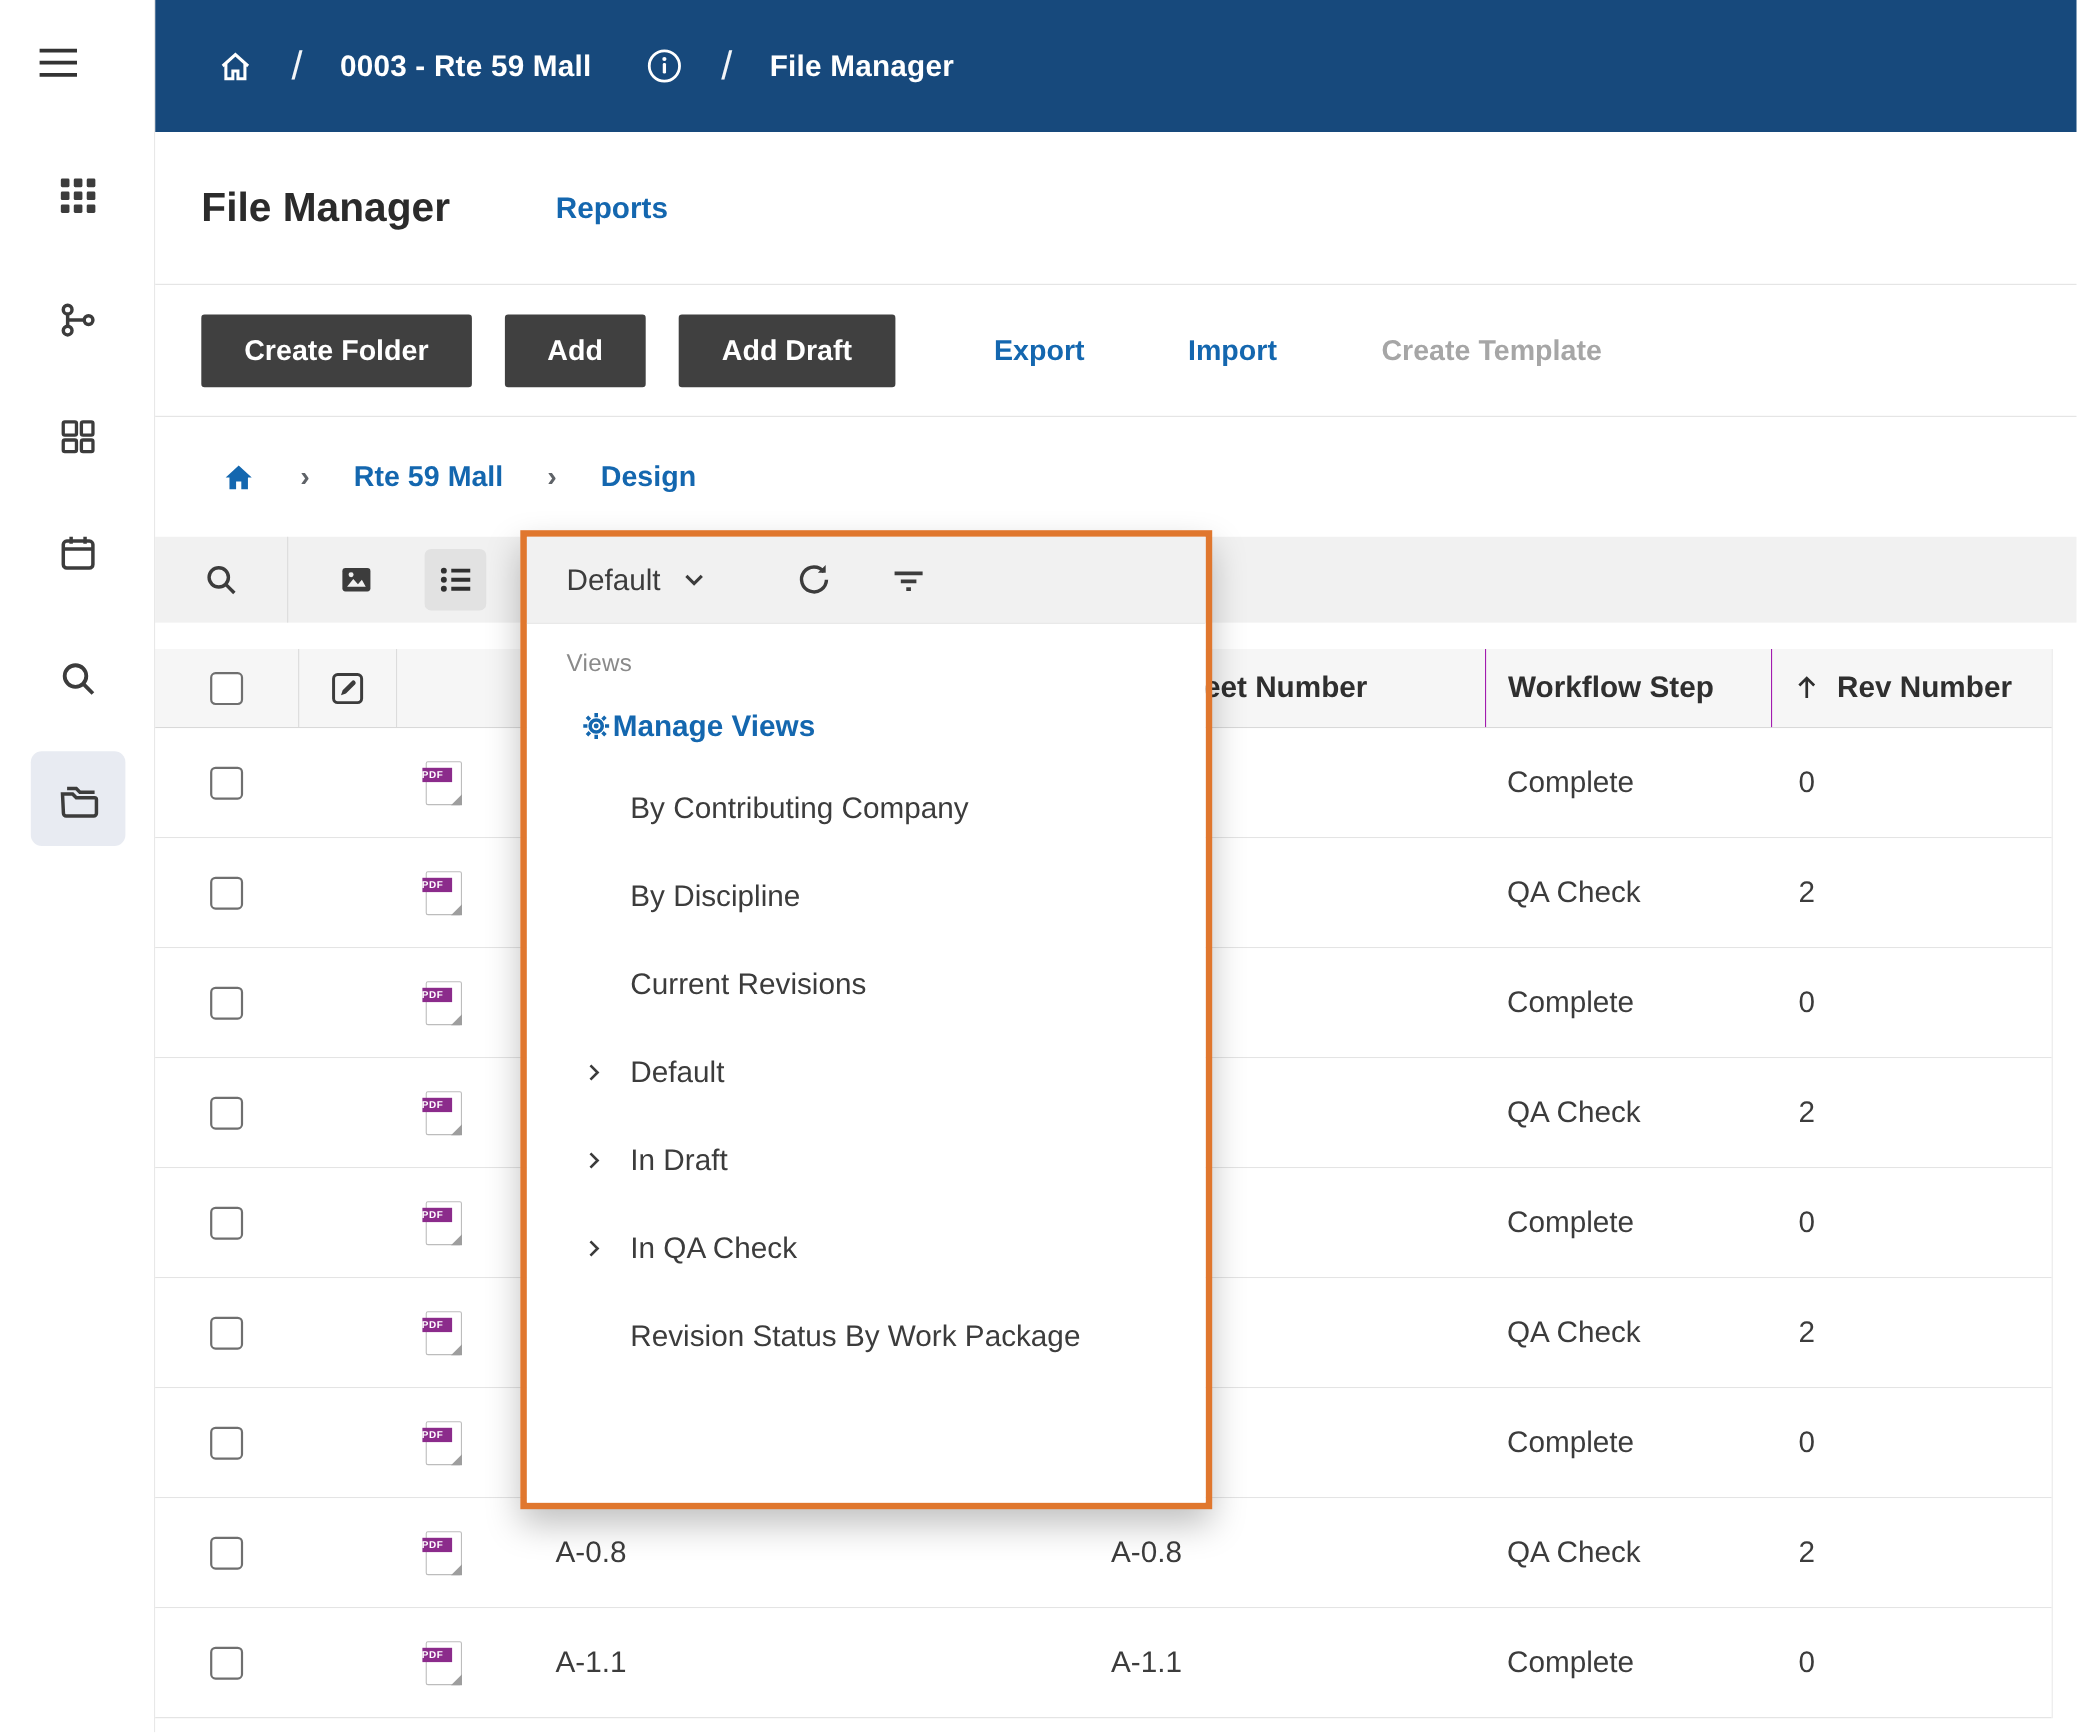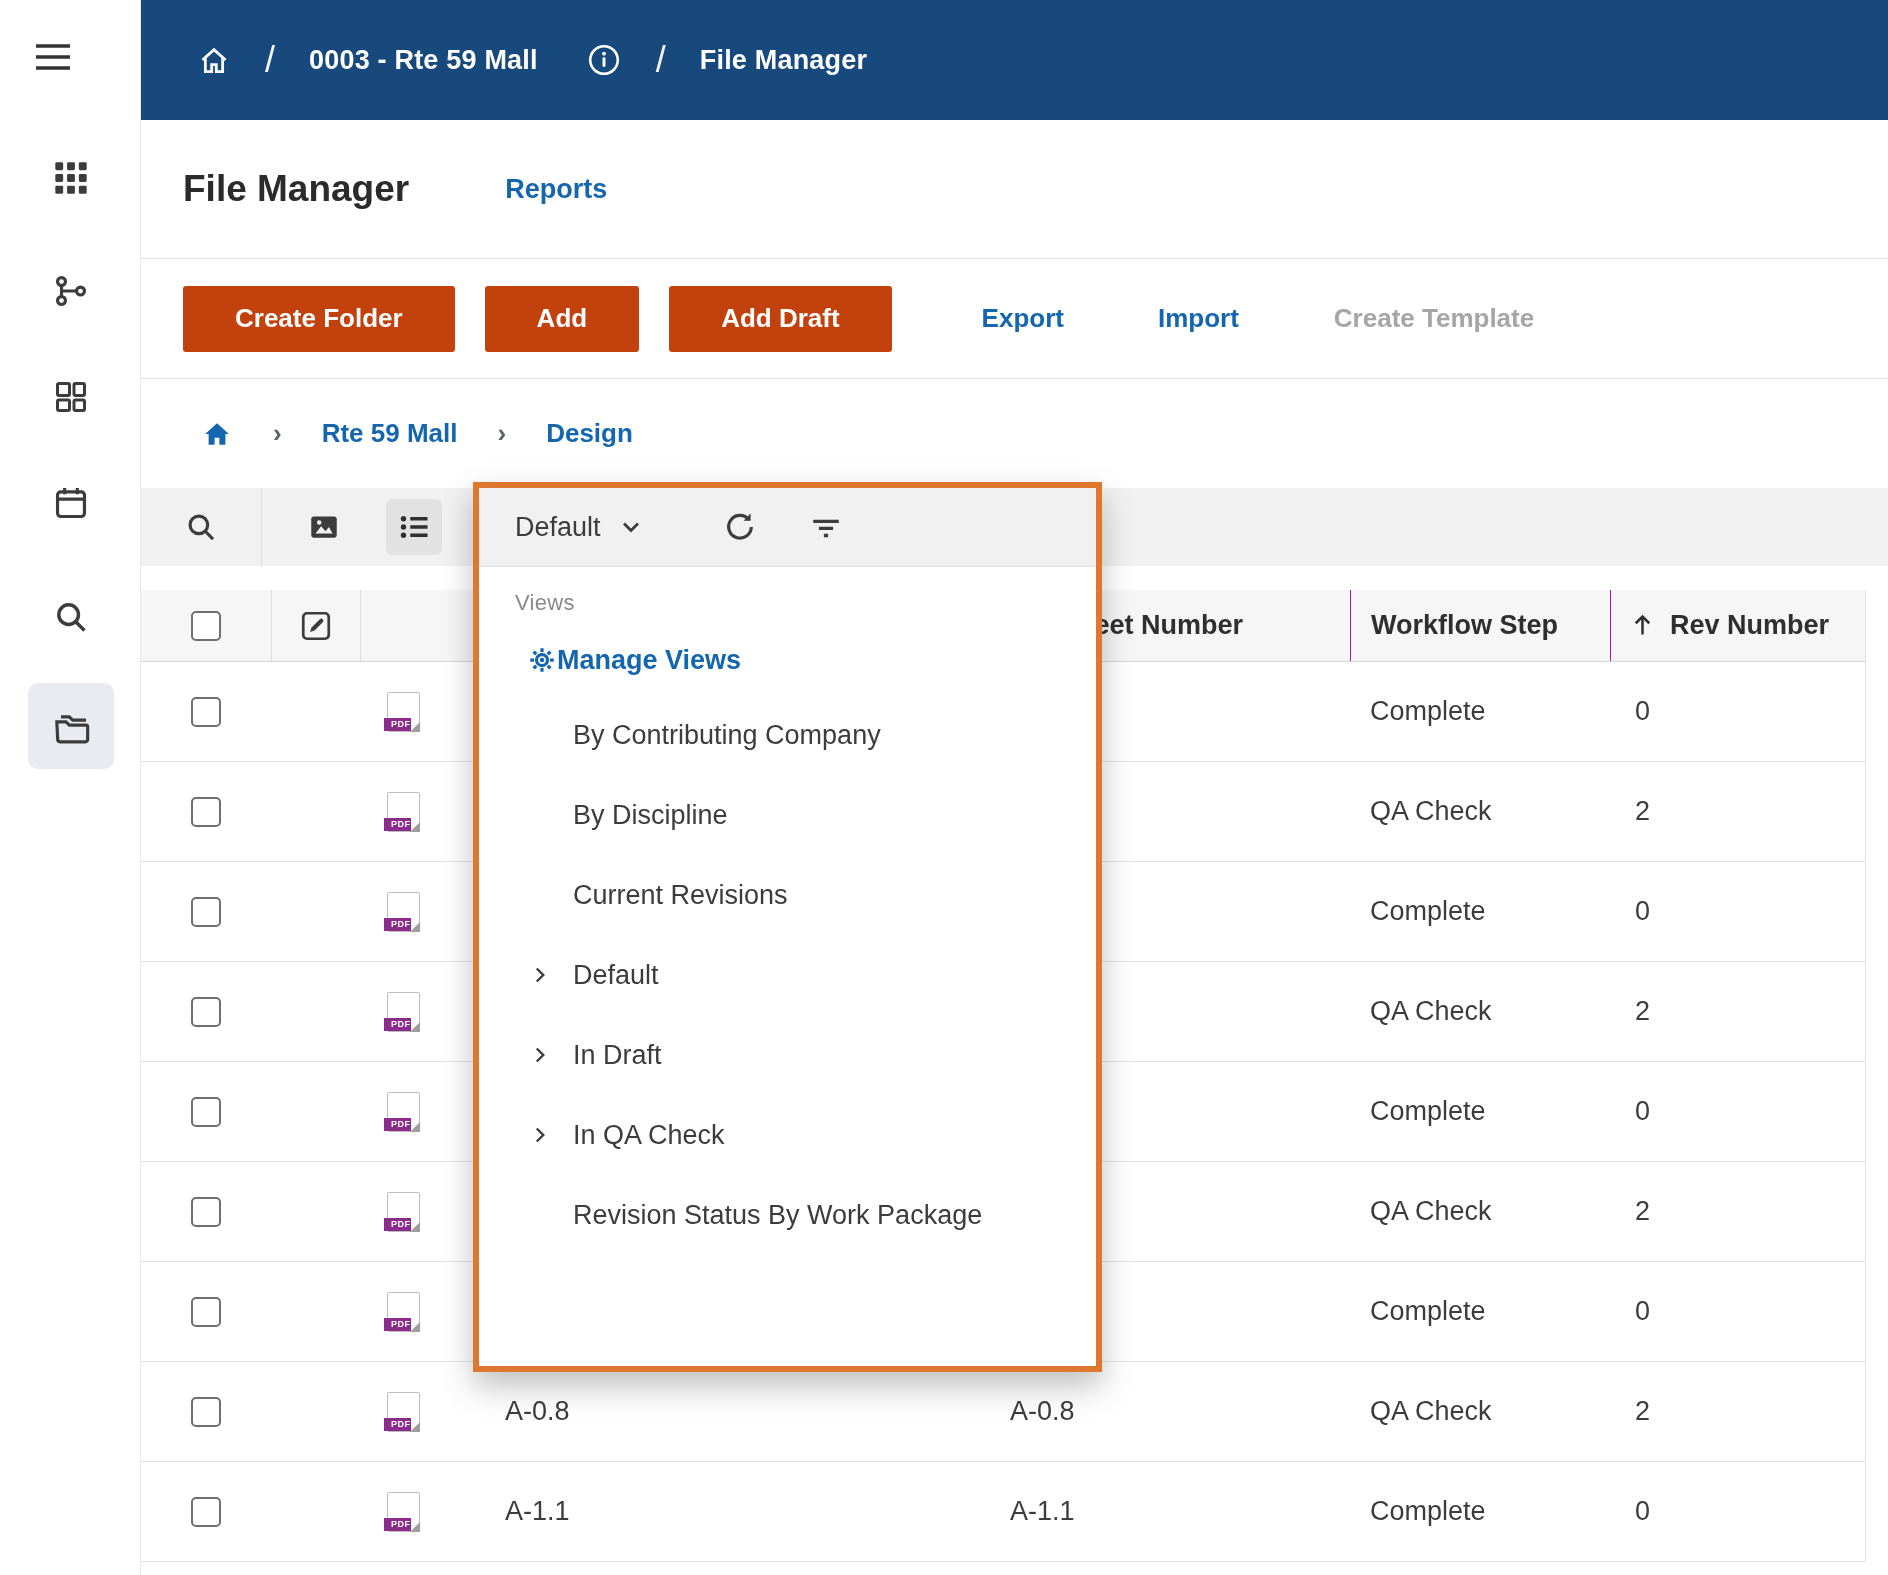--- a/index.html
+++ b/index.html
@@ -19,21 +19,21 @@
   .tb-text { color:#fff; font-size:27px; font-weight:600; letter-spacing:.2px; }
   .tb-info { margin-left:48px; display:flex; align-items:center; }
 
   
   .pagehead { position:absolute; left:141px; top:120px; width:1747px; height:139px; border-bottom:1px solid #e3e3e3; display:flex; align-items:center; padding-left:42px; }
   .page-title { font-size:37px; font-weight:700; color:#2b2b2b; }
   .reports-link { margin-left:96px; font-size:27px; font-weight:700; color:#1467af; cursor:pointer;text-align:right; }
 
   
   .actions { position:absolute; left:141px; top:259px; width:1747px; height:120px; border-bottom:1px solid #e3e3e3; display:flex; align-items:center; padding-left:42px; }
-  .btn { height:66px; background:#c2410c; color:#fff; font-size:26px; font-weight:700; border:none; border-radius:3px; padding:0 52px; margin-right:30px; cursor:pointer; font-family:inherit; }
+  .btn { height:66px; background:#404040; color:#fff; font-size:26px; font-weight:700; border:none; border-radius:3px; padding:0 39px; margin-right:30px; cursor:pointer; font-family:inherit; }
   .link-action { font-size:26px; font-weight:700; color:#1467af; cursor:pointer; }
   .link-action.disabled { color:#a6a6a6; cursor:default; }
   .ml60 { margin-left:60px; } .ml94 { margin-left:94px; } .ml95 { margin-left:95px; }
 
   
   .crumbs { position:absolute; left:141px; top:379px; width:1747px; height:109px; display:flex; align-items:center; padding-left:60px; }
   .crumb-sep { color:#5f6368; font-size:26px; font-weight:700; margin:0 40px; }
   .crumb-link { color:#1467af; font-size:26px; font-weight:700; cursor:pointer; }
 
   
@@ -54,21 +54,21 @@
   .col-sheet { width:340px; }
   .thead .col-sheet { padding-left:50px; }
   .col-step { width:260px; padding-left:20px; align-self:stretch; display:flex; align-items:center; }
   .col-rev { flex:1; padding-left:18px; align-self:stretch; display:flex; align-items:center; gap:14px; }
   .trow .col-rev { padding-left:25px; }
   .thead .col-edit { border-left:1px solid #dcdcdc; border-right:1px solid #dcdcdc; }
   .thead .col-step, .thead .col-rev { border-left:1px solid #a21caf; }
   .cb { width:30px; height:30px; border:2px solid #6f6f6f; border-radius:5px; background:#fff; cursor:pointer; }
 
   .pdf-icon { width:33px; height:40px; background:#fff; border:1.5px solid #bdbdbd; border-radius:2px; position:relative; }
-  .pdf-band { position:absolute; top:5px; left:-4px; width:27px; height:13px; background:#8b2b8b; color:#fff; font-size:9px; font-weight:700; line-height:13px; text-align:right; letter-spacing:.5px;margin-top:20px; }
+  .pdf-band { position:absolute; top:5px; left:-4px; width:27px; height:13px; background:#8b2b8b; color:#fff; font-size:9px; font-weight:700; line-height:13px; text-align:left; letter-spacing:.5px; }
   .pdf-fold { position:absolute; right:-1px; bottom:-1px; width:0; height:0; border-left:10px solid transparent; border-bottom:10px solid #9e9e9e; }
 
   
   .view-panel { position:absolute; left:473px; top:482px; width:629px; height:890px; border:6px solid #e0772e; z-index:10; box-shadow:0 14px 30px rgba(0,0,0,.25); }
   .vp-strip { height:78px; background:#f1f1f1; display:flex; align-items:center; padding-left:36px; }
   .vp-default { display:flex; align-items:center; gap:16px; font-size:27px; color:#3c3c3c; cursor:pointer; }
   .vp-iconbtn { margin-left:78px; cursor:pointer; display:flex; align-items:center; }
   .vp-iconbtn.second { margin-left:52px; }
   .vp-popup { background:#fff; height:800px; border-top:1px solid #e0e0e0; padding-top:14px; }
   .vp-section { padding-left:36px; height:44px; font-size:22px; color:#8a8a8a; display:flex; align-items:center; letter-spacing:.3px; }

